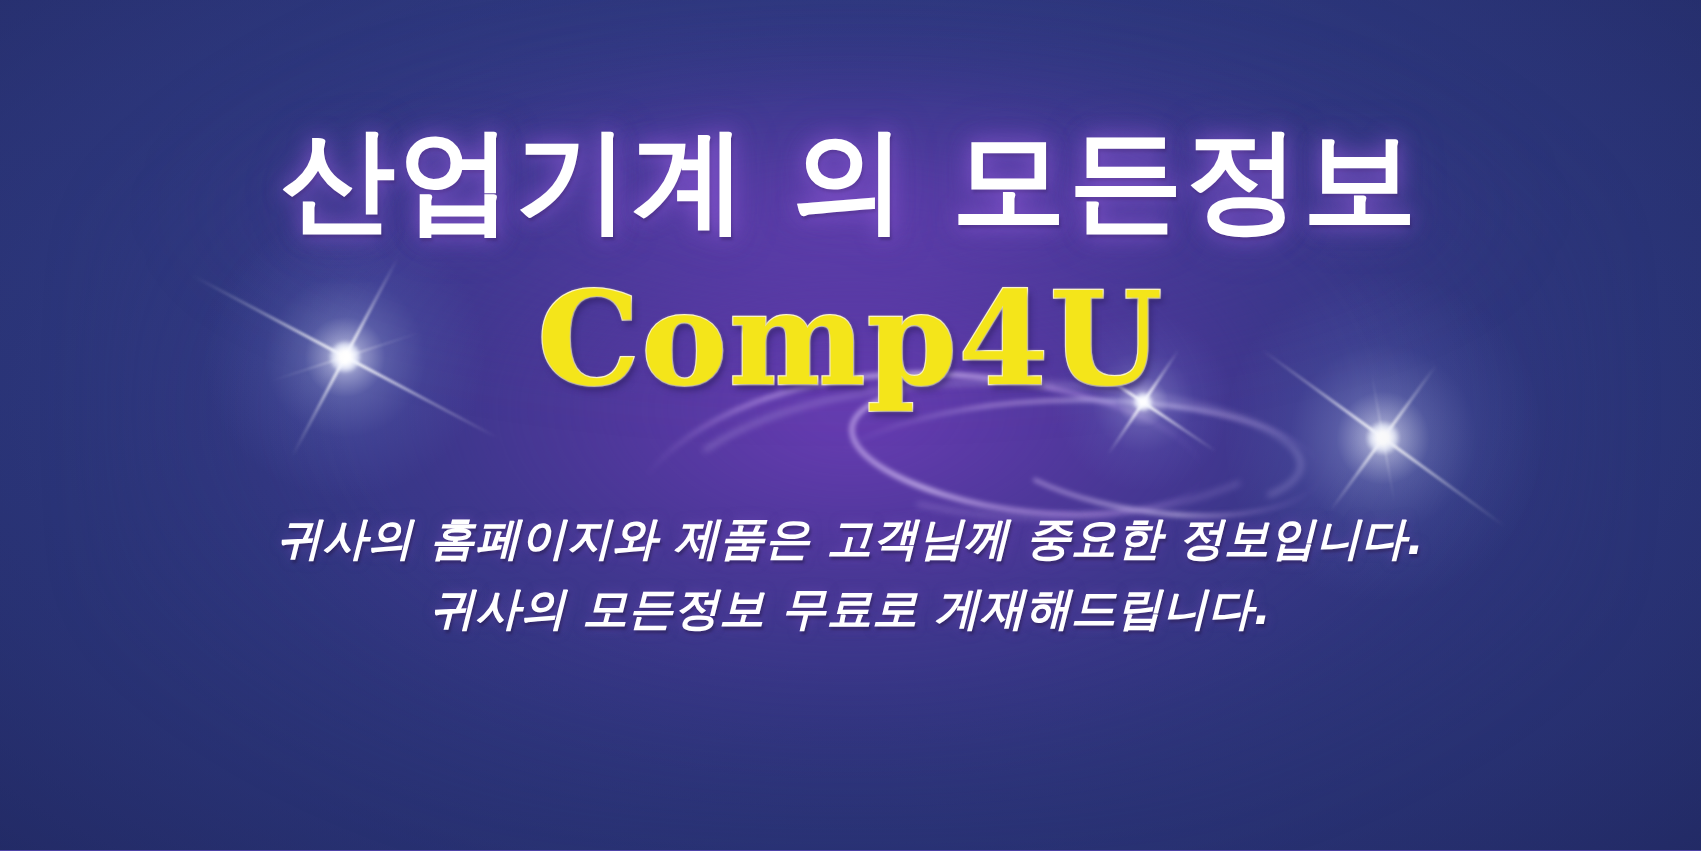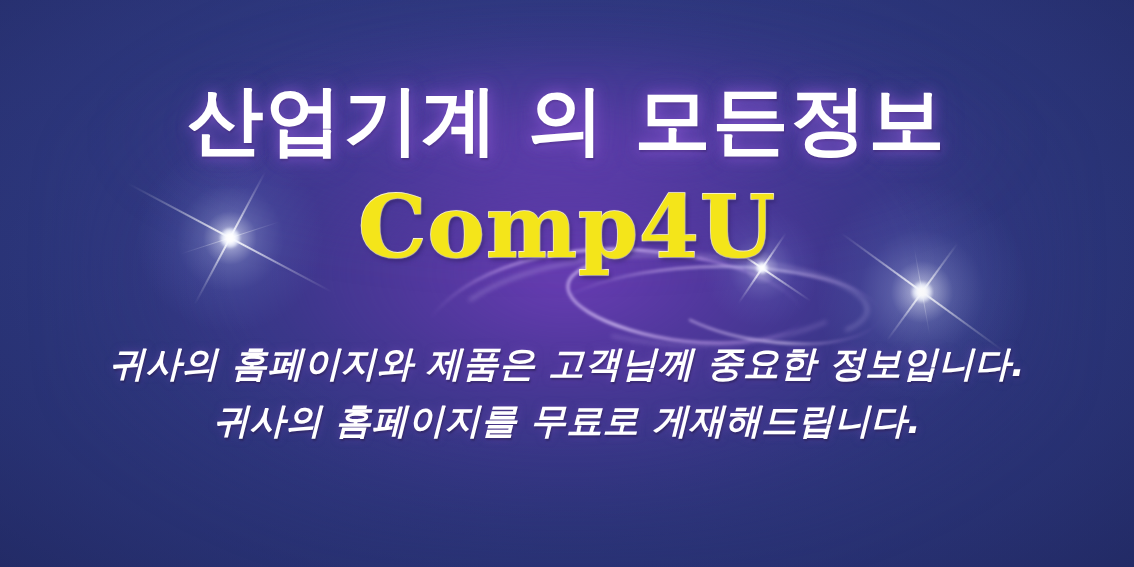--- a/index.html
+++ b/index.html
@@ -181,21 +181,21 @@
       0 0 2px rgba(255, 250, 200, 0.9),
       2px 3px 4px rgba(40, 25, 90, 0.55);
   }
 
   .tagline {
     margin-top: 66px;
     text-align: center;
     font-family: "DejaVu Sans", "Liberation Sans", sans-serif;
     font-style: italic;
     font-weight: 700;
-    font-size: 36px;
+    font-size: 30px;
     line-height: 1.58;
     letter-spacing: 0.4px;
     color: #ffffff;
     white-space: nowrap;
     text-shadow:
       0 0 8px rgba(120, 80, 190, 0.55),
       1px 2px 2px rgba(25, 20, 60, 0.55);
   }
   .tagline-line { display: block; }
 </style>
@@ -265,17 +265,17 @@
 
   <div class="bg-vignette"></div>
 
   <div class="content">
     <div class="headline">산업기계 의 모든정보</div>
 
     <div class="logo">Comp4U</div>
 
     <div class="tagline">
       <span class="tagline-line">귀사의 홈페이지와 제품은 고객님께 중요한 정보입니다.</span>
-      <span class="tagline-line">귀사의 홈페이지를 무료로 게재해드립니다.</span>
+      <span class="tagline-line">귀사의 모든정보 무료로 게재해드립니다.</span>
     </div>
   </div>
 
 </div>
 
 </body></html>

